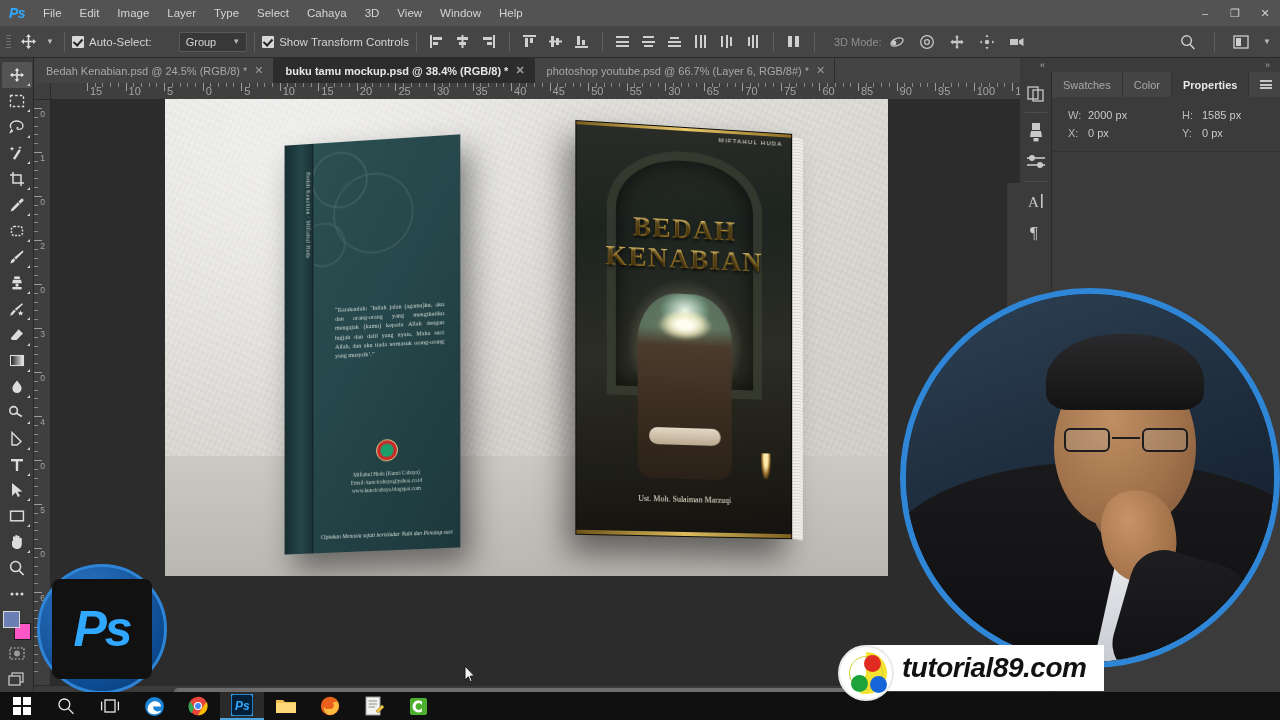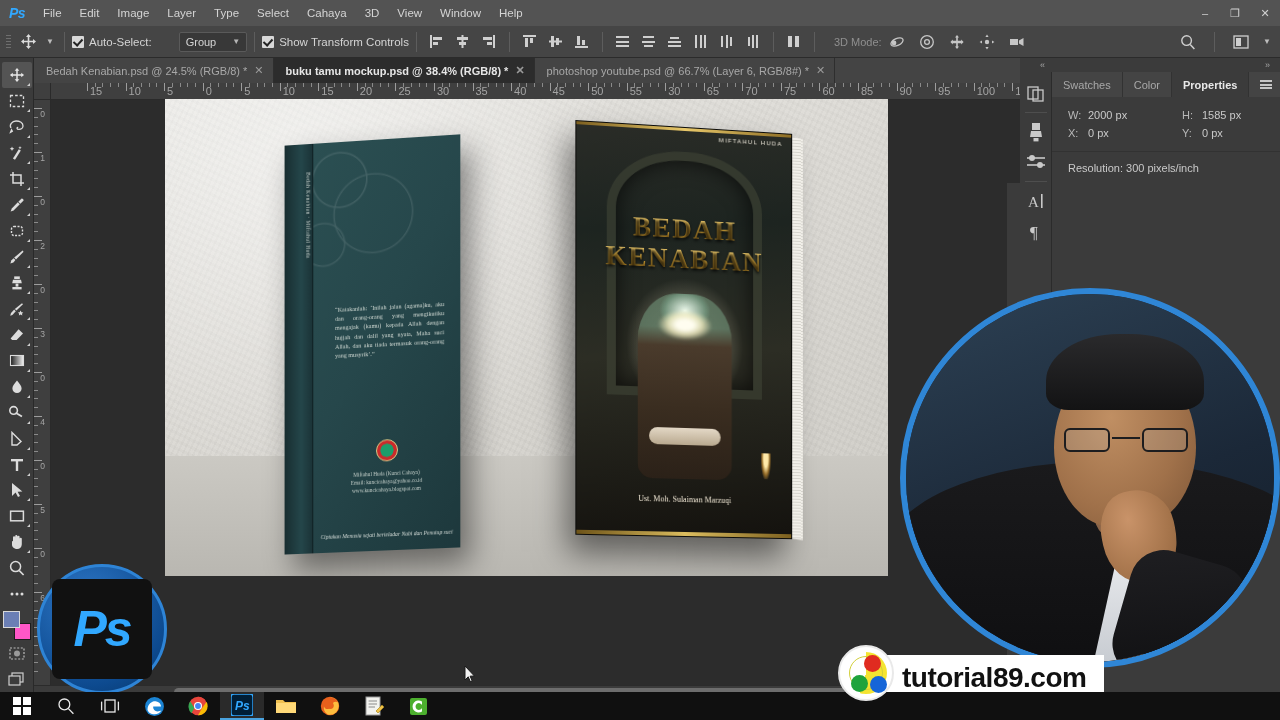--- a/index.html
+++ b/index.html
@@ -350,21 +350,21 @@
     box-shadow: 0 3px 9px rgba(0,0,0,.45);
   }
   .banner span {
     color: #fff; font-size: 32px; font-weight: bold; padding-left: 28px;
     text-shadow: 2px 2px 4px rgba(0,0,0,.55);
     font-family: "Liberation Sans", sans-serif;
     letter-spacing: -0.4px;
   }
   .brand {
     position: absolute; left: 838px; top: 645px; height: 56px;
-    display: flex; align-items: flex-end;
+    display: flex; align-items: flex-start; font-style: italic;
   }
   .brand .mark {
     width: 56px; height: 56px; border-radius: 50%;
     background: #fff; border: 2px solid #e9e9e9;
     position: relative; z-index: 2; display:flex; align-items:center; justify-content:center;
   }
   .brand .mark .ring {
     position:absolute; inset:5px; border-radius:50%;
     background: conic-gradient(#f4e431 0 55%, #fff 55% 100%);
   }
@@ -1159,21 +1159,20 @@
         <div class="pfield">
           <span class="lab">X:</span>
           <span>0 px</span>
         </div>
         <div class="pfield">
           <span class="lab">Y:</span>
           <span>0 px</span>
         </div>
       </div>
     </div>
-    <div class="panel-res">Resolution: 300 pixels/inch</div>
   </div>
 
   <div class="statusbar">
     <span class="status-zoom">38.4%</span>
     <span class="status-doc">Doc: 9.07M/59.3M</span>
     <span class="status-arrow">›</span>
   </div>
 
   <div class="ps-badge">
     <div class="inner">Ps</div>

